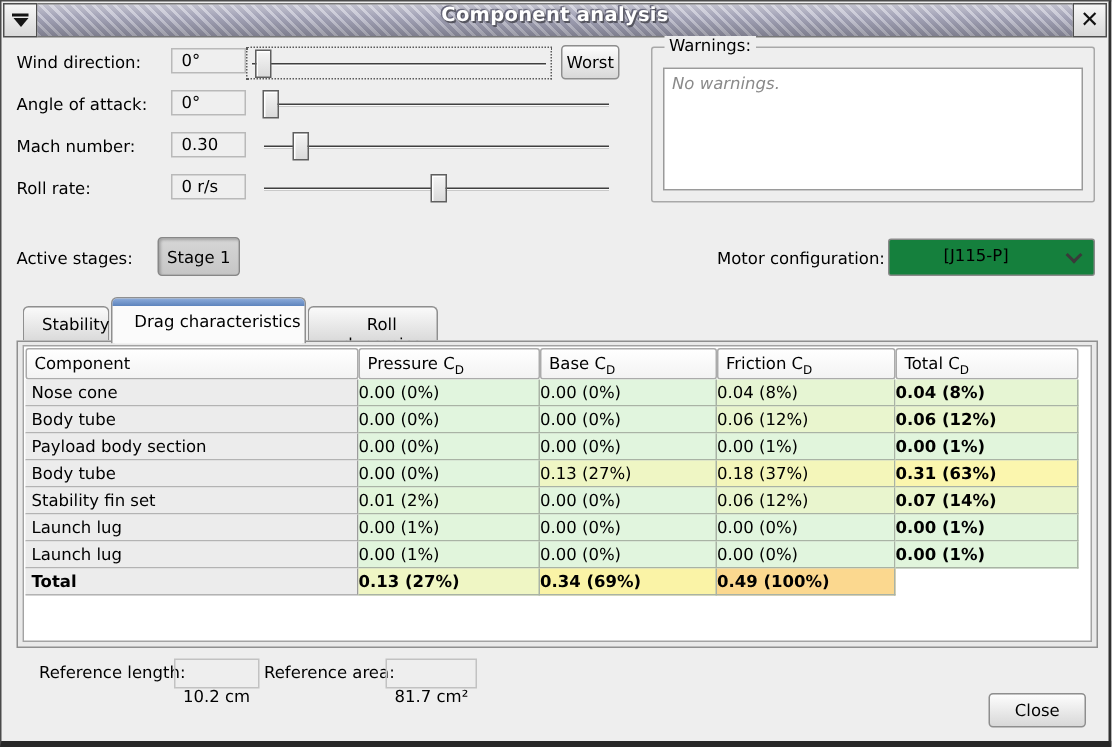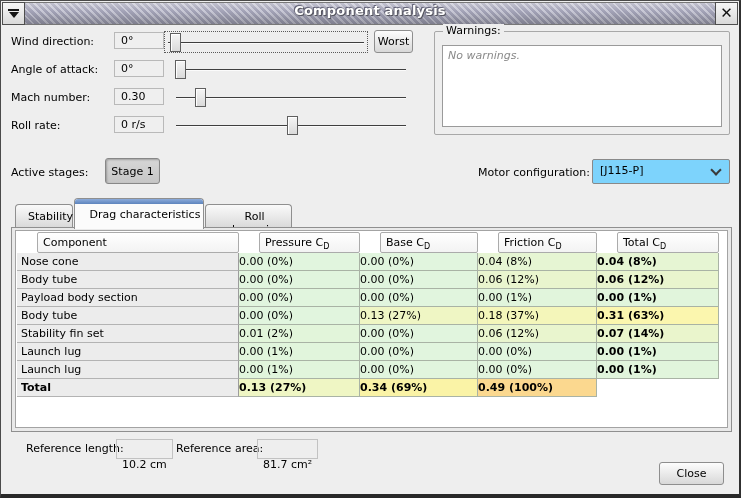--- a/index.html
+++ b/index.html
@@ -40,39 +40,39 @@
   .thumb { position:absolute; top:1px; width:11px; height:19px;
     background:linear-gradient(#f5f5f5,#dadada); border:1px solid #5f5f5f; box-shadow:inset 1px 1px 0 #fff; }
   .btn { position:absolute; background:linear-gradient(#fdfdfd,#d8d8d8); border:1px solid #8e8e8e;
     border-radius:3px; text-align:center; cursor:default; }
   .groupbox { position:absolute; border:1px solid #a8a8a8; border-radius:2px; }
   .group-title { position:absolute; top:-8px; left:8px; background:#eeeeee; padding:0 3px; }
   .listbox { position:absolute; left:7px; right:7px; top:13px; bottom:7px; background:#ffffff; border:1px solid #9a9a9a;
     padding:3px 5px; color:#8a8a8a; font-style:italic; }
   .toggle-on { position:absolute; background:linear-gradient(#d6d6d6,#c6c6c6); border:1px solid #878787;
     border-radius:3px; box-shadow:inset 1px 1px 2px rgba(0,0,0,.25); text-align:center; }
-  .combo { position:absolute; background:#7dd3fc; border:1px solid #898989; border-radius:2px; display:flex; }
+  .combo { position:absolute; background:#15803d; border:1px solid #898989; border-radius:2px; display:flex;padding-left:29px; }
   .combo-value { flex:1; padding:4px 0 0 7px; white-space:nowrap; }
   .combo-chev-area { width:26px; display:flex; align-items:center; justify-content:center; }
   .chev { width:8px; height:8px; border-right:2px solid #3a3a3a; border-bottom:2px solid #3a3a3a;
     transform:rotate(45deg); margin-top:-4px; }
   
   .tab { position:absolute; border:1px solid #8f8f8f; border-bottom:none; border-radius:4px 4px 0 0;
     background:linear-gradient(#fafafa,#dadada); text-align:center; z-index:1; padding-top:5px; cursor:default;padding-left:12px; }
   .tab.sel { background:#fbfbfb; z-index:3; padding-top:9px; }
   .tab-accent { position:absolute; top:0; left:0; right:0; height:5px; border-radius:3px 3px 0 0;
     background:linear-gradient(#8cabda, #5d84bd); }
   .panel { position:absolute; left:10px; top:226px; width:721px; height:205px;
     border:1px solid #8f8f8f; background:#e9e9e9; z-index:2; }
   .scrollpane { position:absolute; left:3px; top:2px; right:3px; bottom:3px; background:#ffffff; border:1px solid #a3a3a3; }
   
   .dtable { position:absolute; left:1px; top:1px; width:702px; }
   .thead, .trow { display:grid; grid-template-columns:222px 121px 118px 119px 122px; }
   .hcell { height:21px; border:1px solid #ababab; border-radius:2px; background:linear-gradient(#ffffff,#f3f3f3);
-    padding:3px 0 0 5px; white-space:nowrap; overflow:hidden;margin-left:20px; }
+    padding:3px 0 0 5px; white-space:nowrap; overflow:hidden; }
   .hcell sub { font-size:8px; }
   .cell { height:18px; padding-top:2px; border-right:1px solid #a9b3a5; border-bottom:1px solid #a9b3a5;
     white-space:nowrap; overflow:hidden; }
   .cell.comp { background:#ececec; padding-left:4px; border-right:1px solid #9c9c9c; border-bottom:1px solid #b3b3b3; }
   .cell.val { }
   .bold { font-weight:bold; }
   
   .refbox { position:absolute; height:17px; border:1px solid #c2c2c2; padding:18px 5px 0 5px; white-space:nowrap; }
 </style>
 </head>

